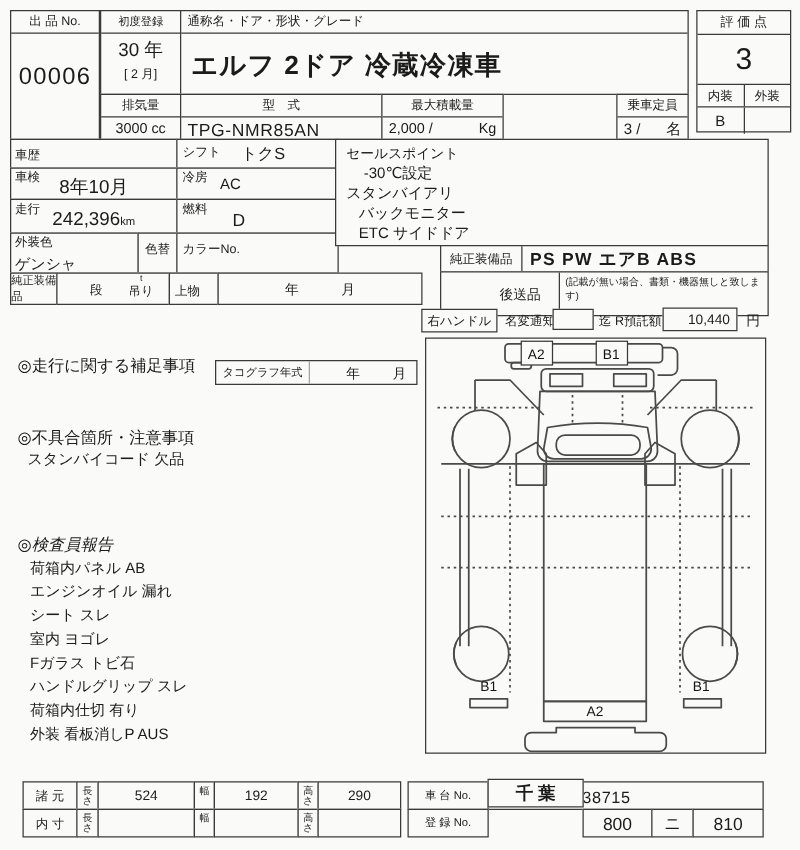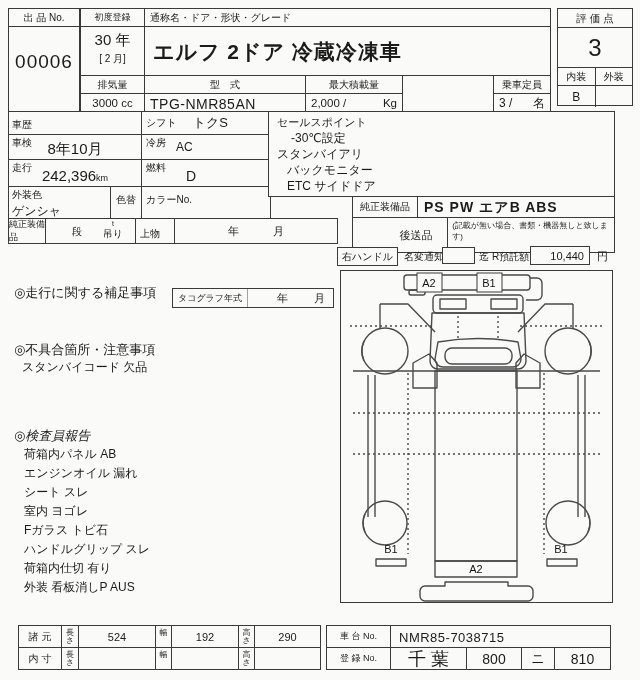--- a/index.html
+++ b/index.html
@@ -250,18 +250,18 @@
   <div class="cell" style="left:390px;top:625px;width:221px;height:23px;font-size:13px;padding:4px 0 0 8px;letter-spacing:.5px;">NMR85-7038715</div>
 
   <div class="cell ctr" style="left:18px;top:647px;width:44px;height:23px;font-size:10px;">内 寸</div>
   <div class="cell vlbl" style="left:61px;top:647px;width:18px;height:23px;">長さ</div>
   <div class="cell ctr" style="left:78px;top:647px;width:78px;height:23px;font-size:11px;"></div>
   <div class="cell vlbl" style="left:155px;top:647px;width:17px;height:23px;">幅</div>
   <div class="cell ctr" style="left:171px;top:647px;width:68px;height:23px;font-size:11px;"></div>
   <div class="cell vlbl" style="left:238px;top:647px;width:17px;height:23px;">高さ</div>
   <div class="cell ctr" style="left:254px;top:647px;width:67px;height:23px;font-size:11px;"></div>
   <div class="cell ctr" style="left:326px;top:647px;width:65px;height:23px;font-size:9px;">登 録 No.</div>
-  <div class="cell ctr" style="left:390px;top:647px;width:77px;height:23px;font-size:18px;">千 葉</div>
+  <div class="cell ctr" style="left:390px;top:623px;width:77px;height:23px;font-size:14px;font-weight:bold;">千 葉</div>
   <div class="cell ctr" style="left:466px;top:647px;width:56px;height:23px;font-size:14px;">800</div>
   <div class="cell ctr" style="left:521px;top:647px;width:34px;height:23px;font-size:13px;">ニ</div>
   <div class="cell ctr" style="left:554px;top:647px;width:57px;height:23px;font-size:14px;">810</div>
 
 </div>
 
 </body></html>

